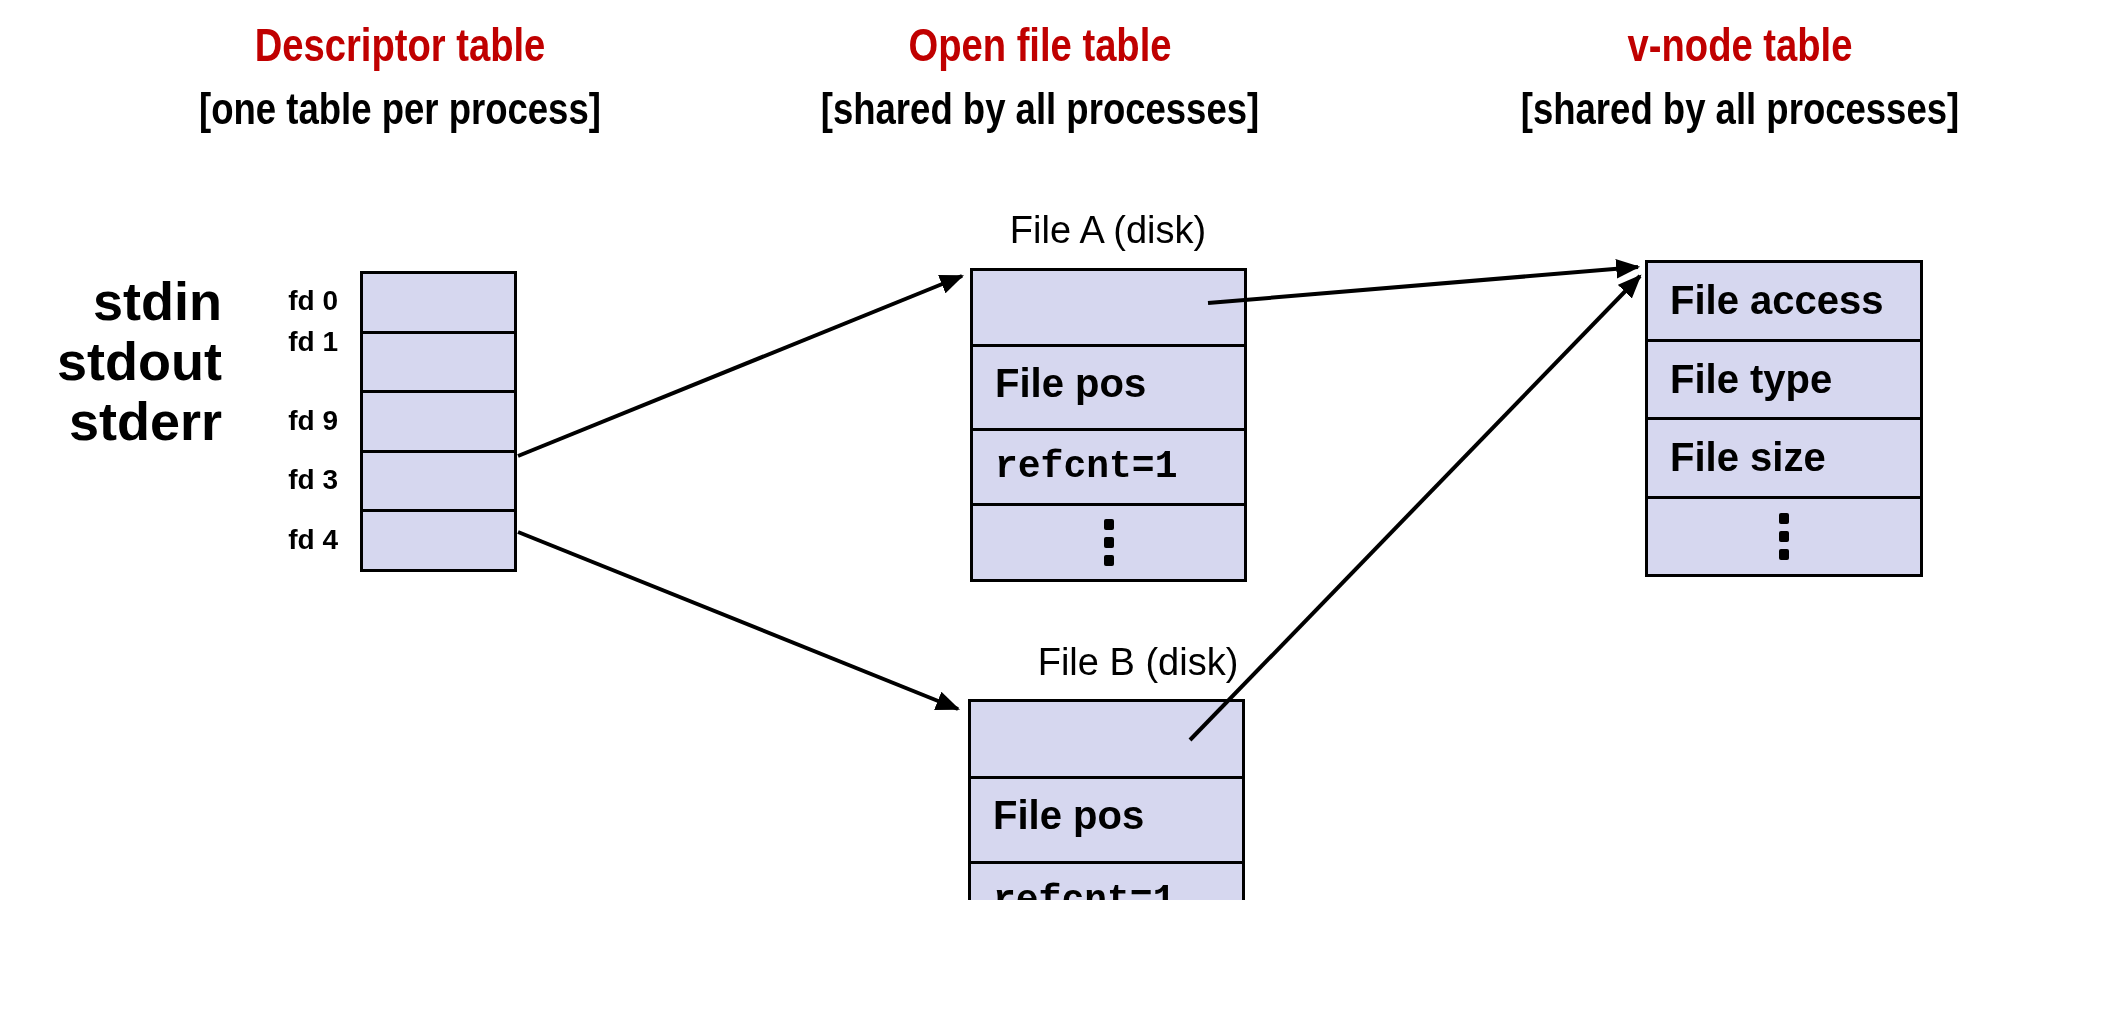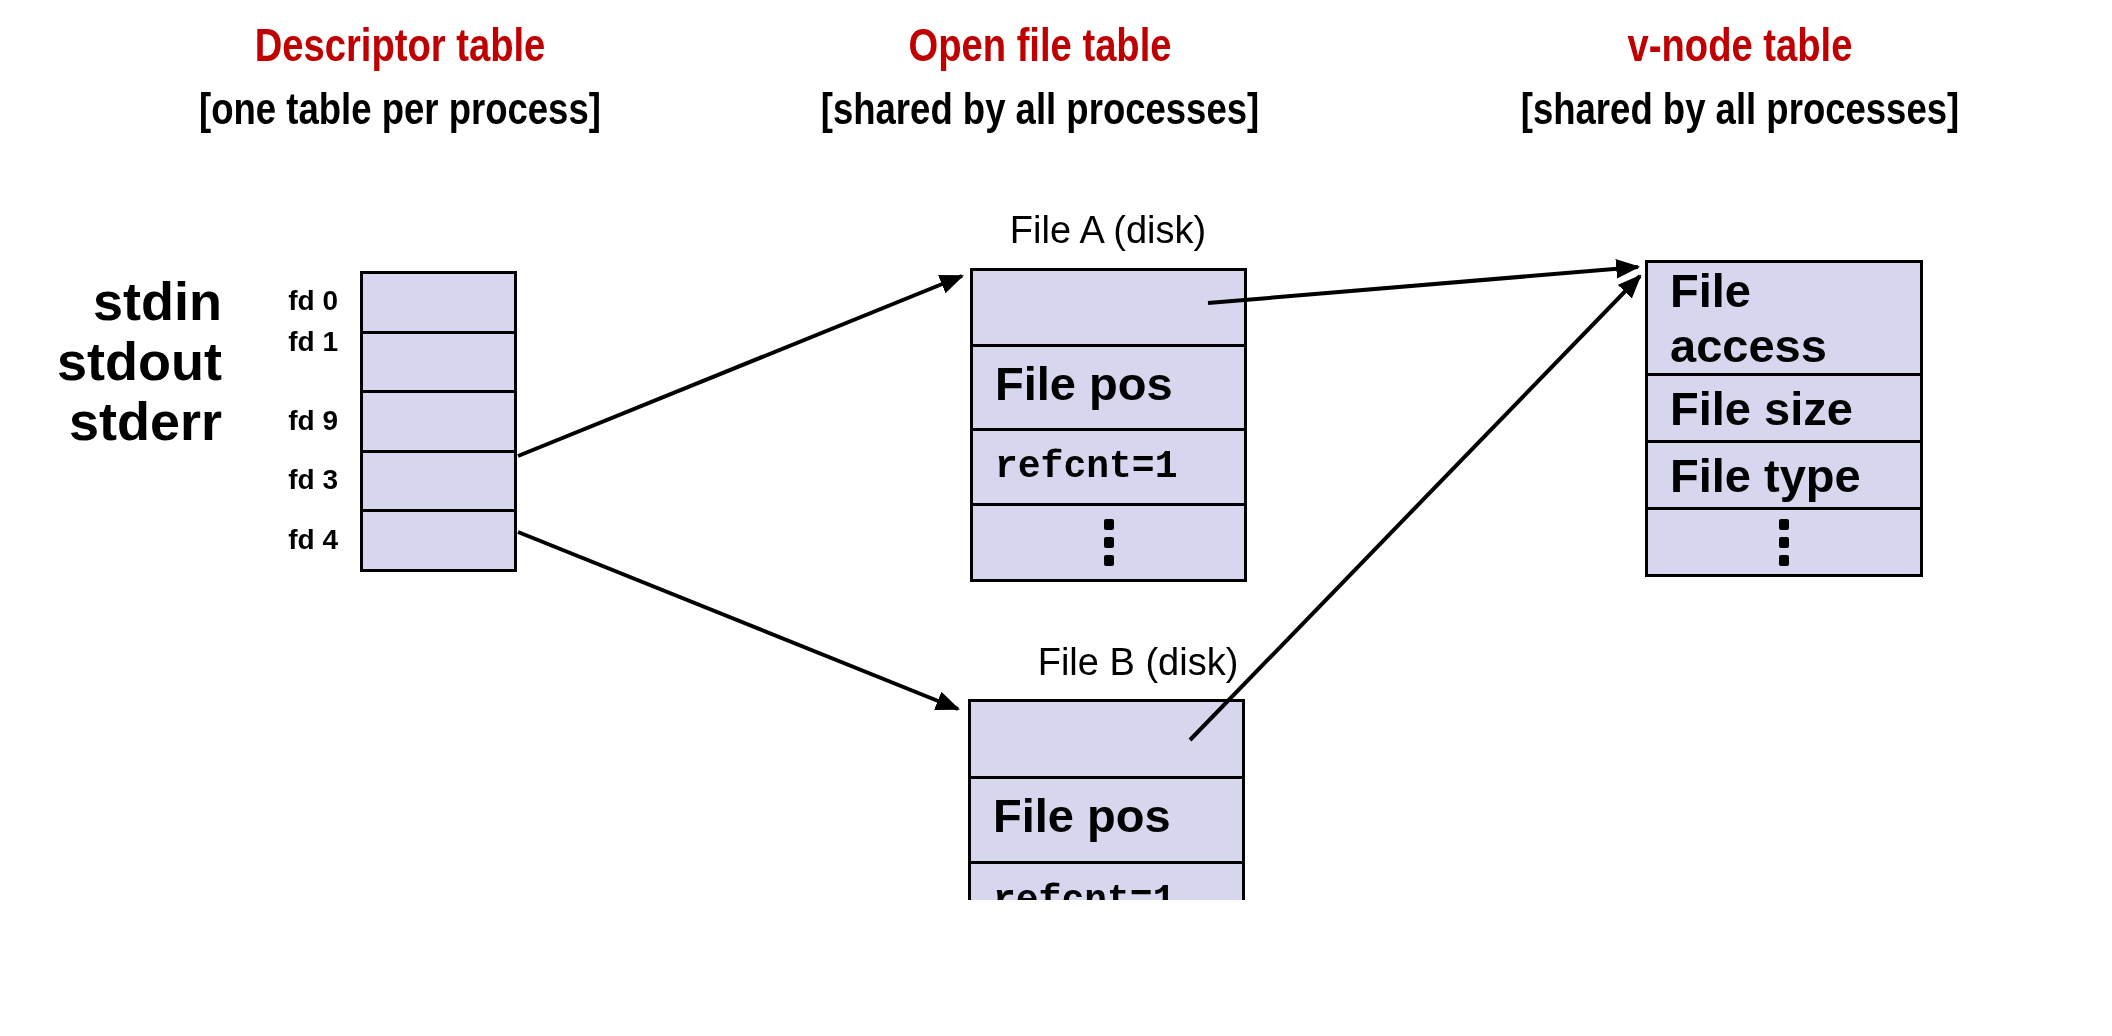--- a/index.html
+++ b/index.html
@@ -13,21 +13,21 @@
   
   .col-header { position:absolute; top:14px; width:600px; text-align:center;
                 transform:scaleX(.83); transform-origin:center top; }
   .col-title { color:var(--title-red); font-size:46px; font-weight:bold; line-height:62px; white-space:nowrap; }
   .col-subtitle { color:var(--text); font-size:44px; font-weight:bold; line-height:58px; margin-top:4px; white-space:nowrap; }
 
   
   .box { position:absolute; border:3px solid var(--border); background:var(--cell-fill);
          display:flex; flex-direction:column; }
   .box .row { flex:1 1 0; border-top:3px solid var(--border); display:flex; align-items:center;
-              padding-left:22px; font-weight:bold; font-size:47px; color:var(--text); }
+              padding-left:22px; font-weight:bold; font-size:40px; color:var(--text); }
   .box .row:first-child { border-top:none; }
   .row.mono { font-family:"Liberation Mono","DejaVu Sans Mono",monospace; font-size:38px;margin-top:8px; }
   .row.center { justify-content:center; padding-left:0; }
 
   
   .tbl-title { position:absolute; width:356px; text-align:center; font-size:38px;
                font-weight:normal; color:var(--text); line-height:52px; white-space:nowrap; }
 
   
   .fd-label { position:absolute; width:140px; height:60px; line-height:60px; text-align:right;
@@ -103,22 +103,22 @@
       <span class="dots">
           <i></i>
           <i></i>
           <i></i>
         </span>
     </div>
   </div>
 
   <div class="box" style="left:1645px; top:260px; width:278px; height:317px">
     <div class="row">File access</div>
+    <div class="row">File type</div>
     <div class="row">File size</div>
-    <div class="row">File type</div>
     <div class="row center">
       <span class="dots">
           <i></i>
           <i></i>
           <i></i>
         </span>
     </div>
   </div>
 
   <svg class="arrows" width="2112" height="1036">

